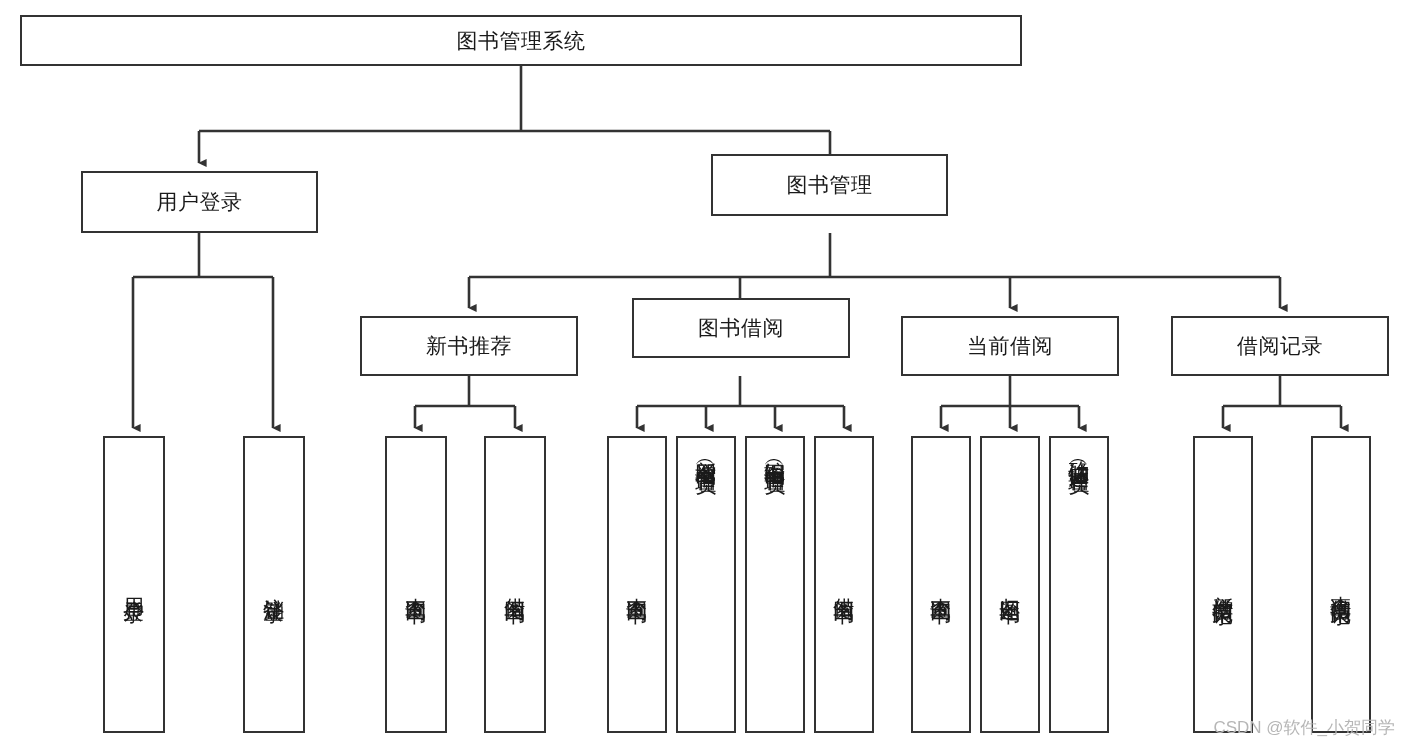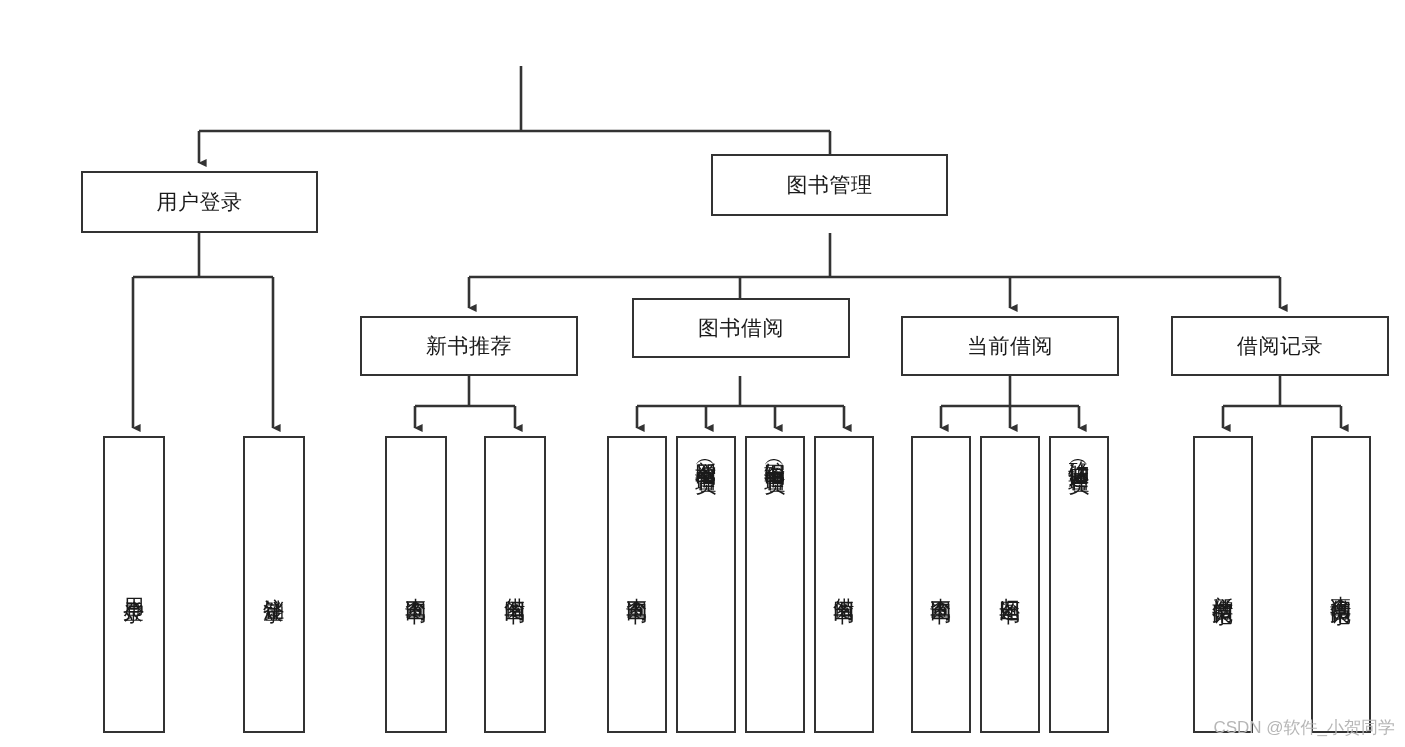--- a/index.html
+++ b/index.html
@@ -126,20 +126,23 @@
       <path d="M1010,406 L1010,428" marker-end="url(#arrow)"></path>
       <path d="M1079,406 L1079,428" marker-end="url(#arrow)"></path>
 
       <path d="M1280,376 L1280,406"></path>
       <path d="M1223,406 L1341,406"></path>
       <path d="M1223,406 L1223,428" marker-end="url(#arrow)"></path>
       <path d="M1341,406 L1341,428" marker-end="url(#arrow)"></path>
     </g>
   </svg>
 
+  <div class="node" style="left:20px; top:15px; width:1002px; height:51px;">
+    <span class="node-label">图书管理系统</span>
+  </div>
 
   <div class="node" style="left:81px; top:171px; width:237px; height:62px;">
     <span class="node-label">用户登录</span>
   </div>
   <div class="node" style="left:711px; top:154px; width:237px; height:62px;">
     <span class="node-label">图书管理</span>
   </div>
 
   <div class="node" style="left:360px; top:316px; width:218px; height:60px;">
     <span class="node-label">新书推荐</span>

